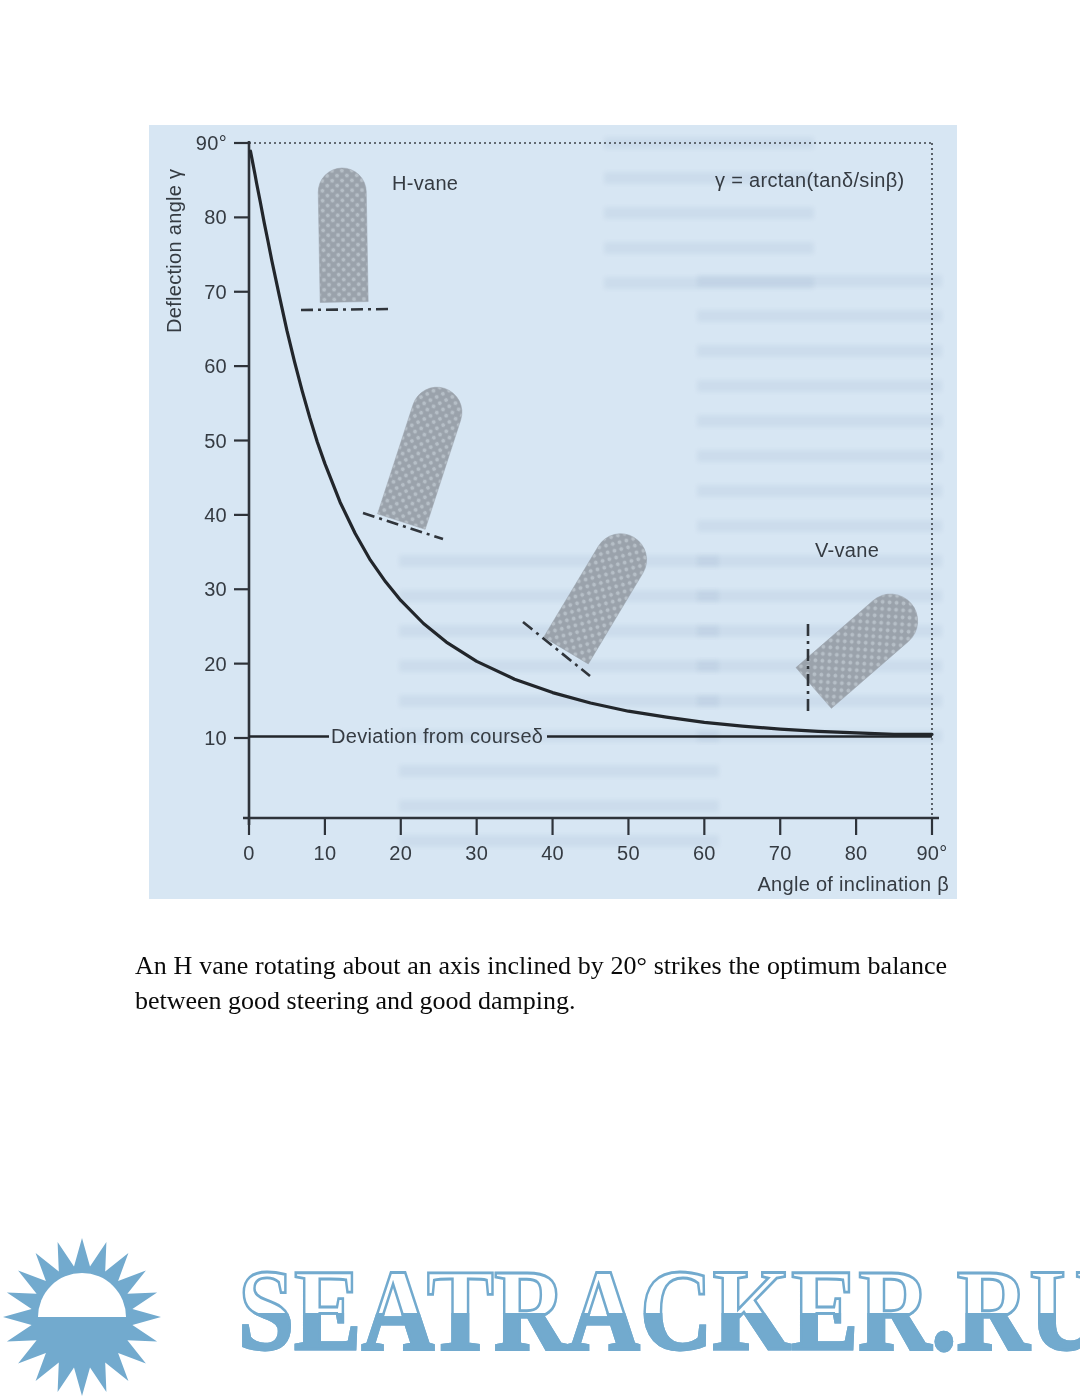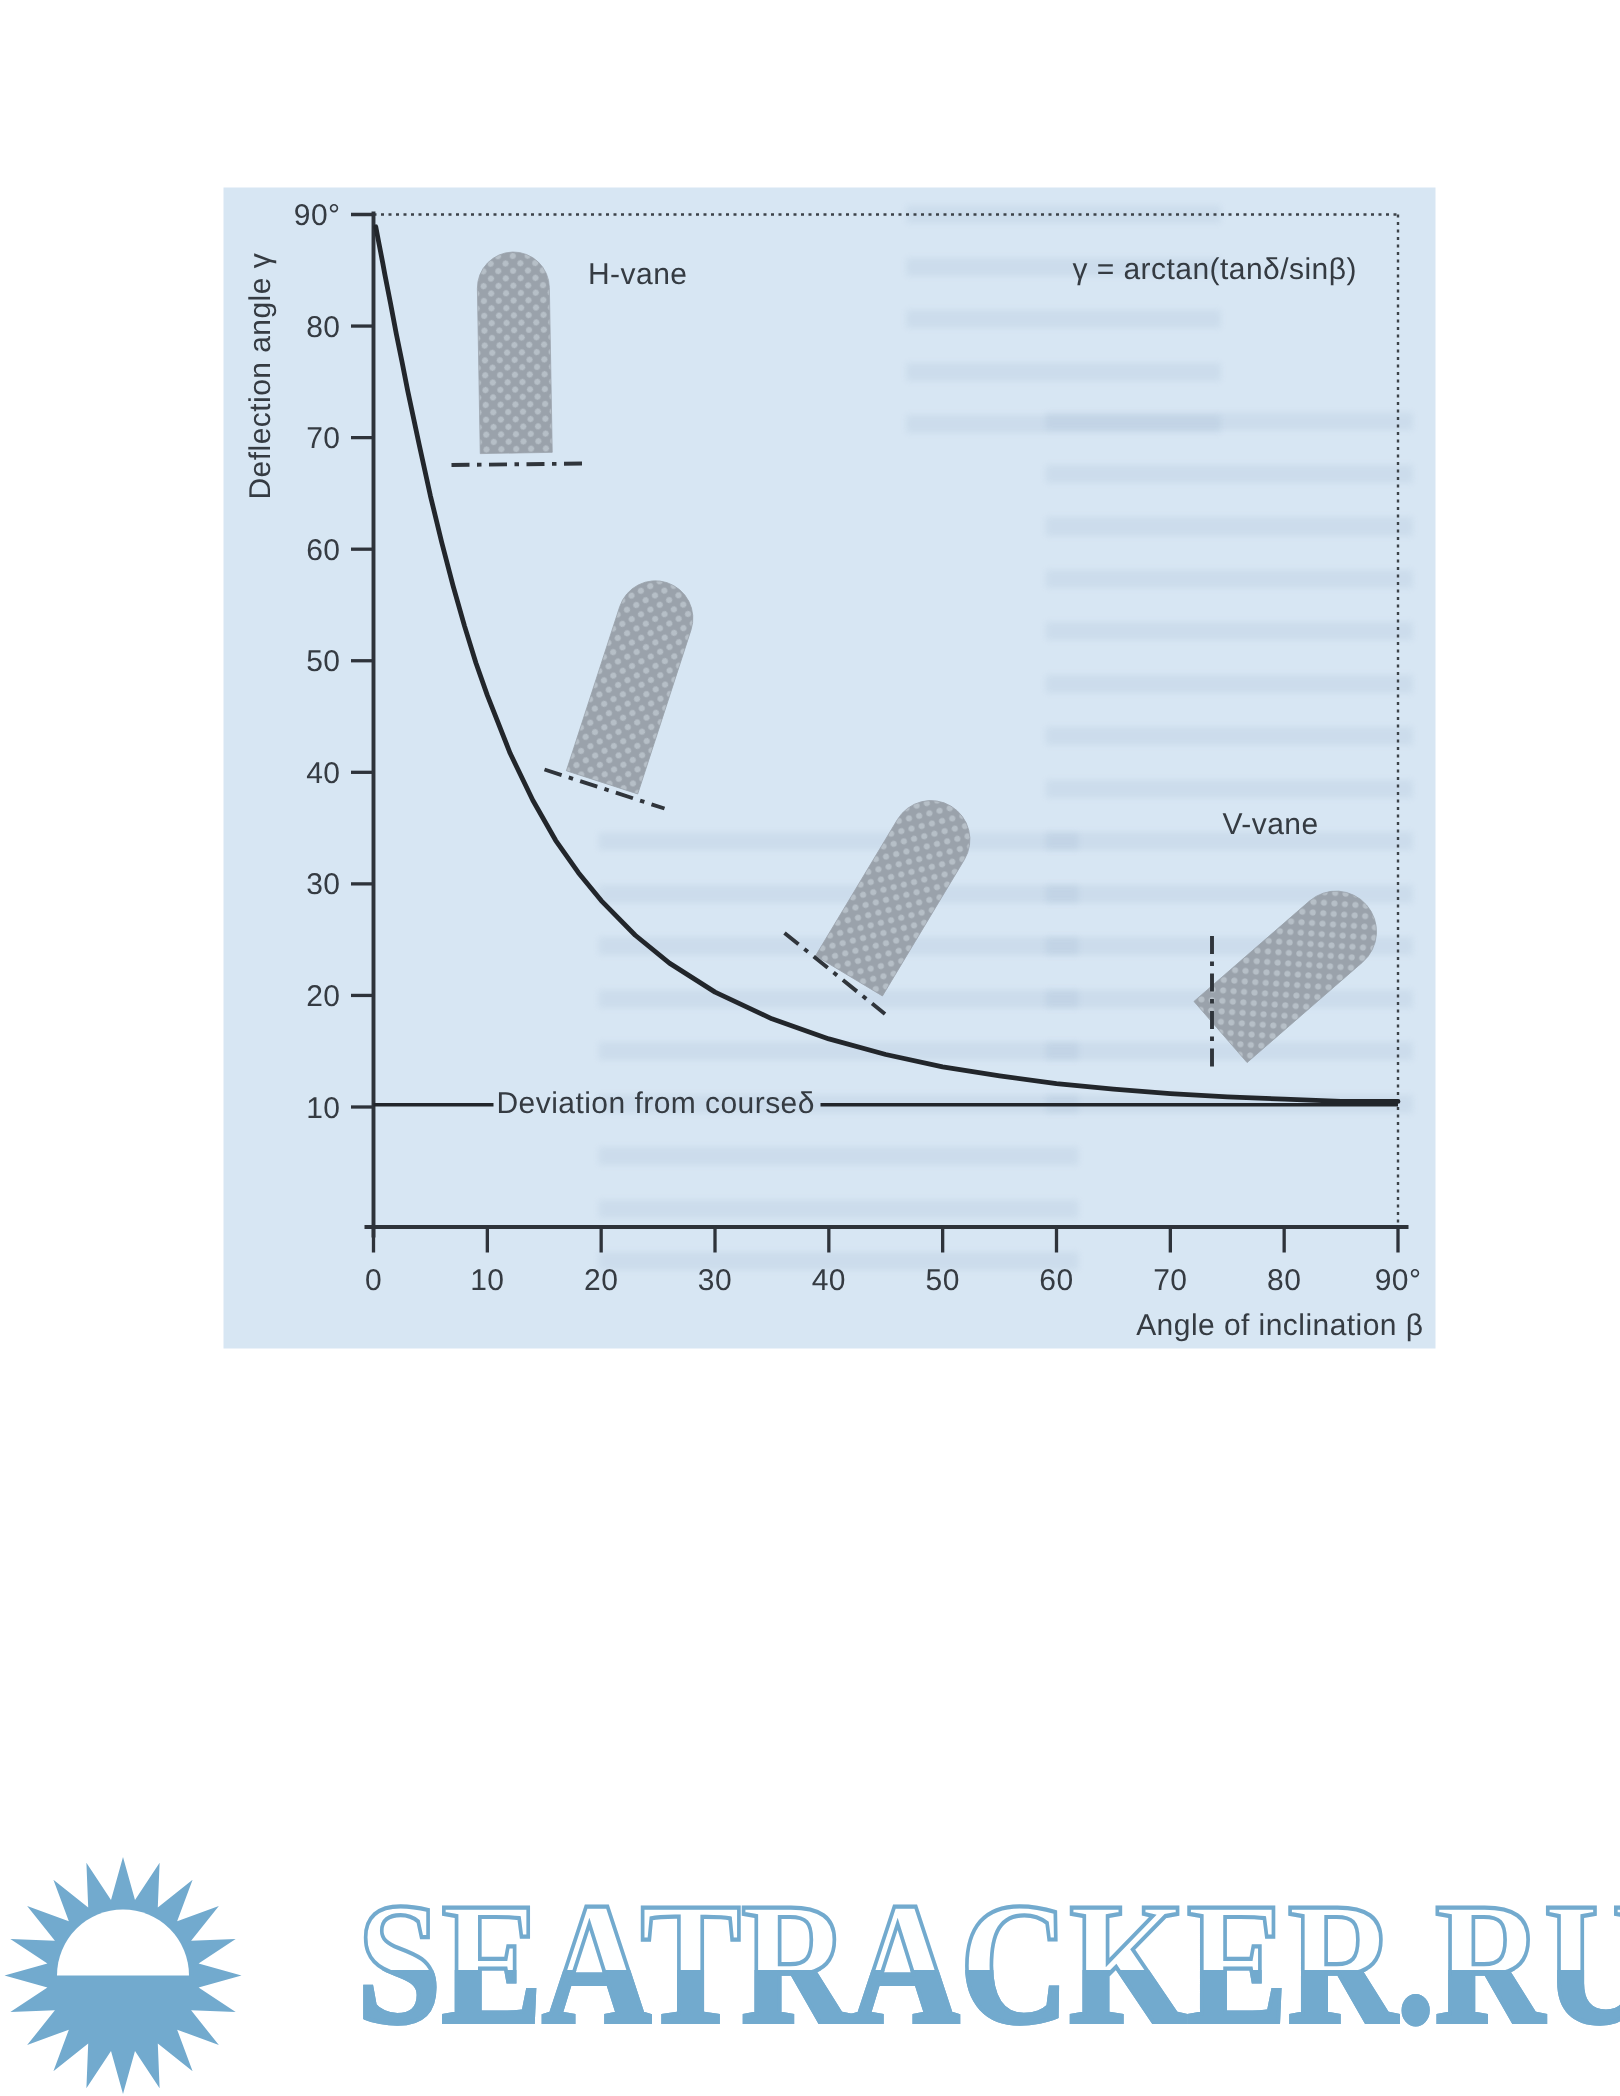--- a/index.html
+++ b/index.html
@@ -142,20 +142,21 @@
 
     <div class="fig-label" id="ylabel">Deflection angle γ</div>
     <div class="fig-label" id="xlabel">Angle of inclination β</div>
     <div class="fig-label" id="formula">γ = arctan(tanδ/sinβ)</div>
     <div class="fig-label" id="hvane-label">H-vane</div>
     <div class="fig-label" id="vvane-label">V-vane</div>
     <div class="fig-label" id="deviation-label">Deviation from courseδ</div>
   </div>
 
   <div class="caption">
+    <p>An H vane rotating about an axis inclined by 20° strikes the optimum balance between good steering and good damping.</p>
   </div>
 
   <div class="watermark">
     <svg id="sun-logo" width="160" height="160" viewBox="0 0 160 160">
         <polygon points="80.0,1.0 88.0,29.6 104.4,4.9 103.2,34.6 126.4,16.1 116.1,43.9 143.9,33.6 125.4,56.8 155.1,55.6 130.4,72.0 159.0,80.0 130.4,88.0 155.1,104.4 125.4,103.2 143.9,126.4 116.1,116.1 126.4,143.9 103.2,125.4 104.4,155.1 88.0,130.4 80.0,159.0 72.0,130.4 55.6,155.1 56.8,125.4 33.6,143.9 43.9,116.1 16.1,126.4 34.6,103.2 4.9,104.4 29.6,88.0 1.0,80.0 29.6,72.0 4.9,55.6 34.6,56.8 16.1,33.6 43.9,43.9 33.6,16.1 56.8,34.6 55.6,4.9 72.0,29.6" fill="#72aace"></polygon>
         <path d="M 36,80 A 44 44 0 0 1 124,80 Z" fill="#ffffff"></path>
       </svg>
     <div id="wm-text">SEATRACKER.RU</div>
   </div>
 

